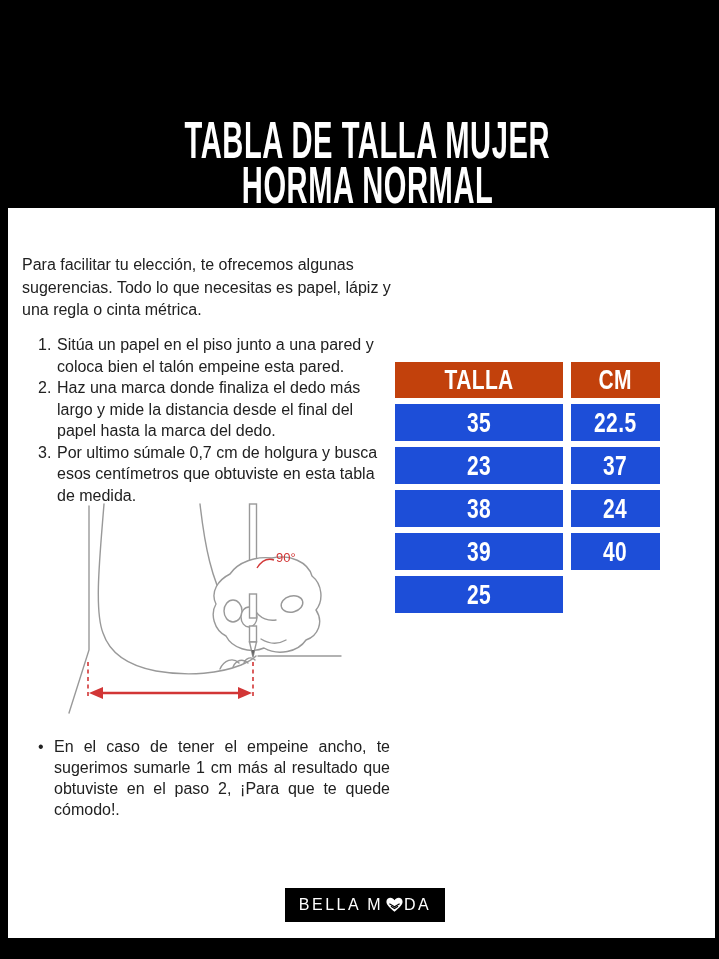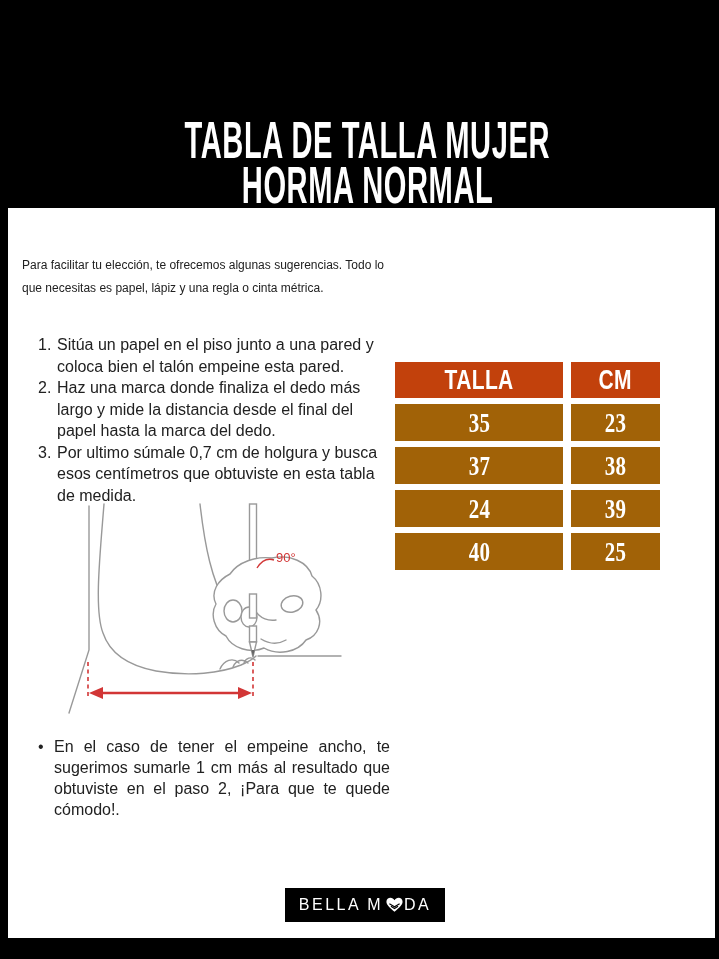--- a/index.html
+++ b/index.html
@@ -12,35 +12,35 @@
           justify-content:flex-end;padding-bottom:48px;margin-left:16px;}
   .title-line{color:#fff;font-weight:bold;font-size:52px;line-height:45px;
               white-space:nowrap;transform:scaleX(0.56);transform-origin:center;
               letter-spacing:1px;}
 
   
   .content{position:absolute;left:8px;top:208px;right:4px;bottom:21px;
            background:#fff;color:#212121;}
 
   .intro{position:absolute;left:14px;top:46px;width:372px;margin:0;
-         font-size:12px;line-height:22.5px;}
+         font-size:16px;line-height:22.5px;}
 
   .steps{position:absolute;left:30px;top:126px;width:352px;
          font-size:16px;line-height:21.5px;}
   .step{display:flex;}
   .step-num{flex:0 0 19px;}
   .step-text{flex:1;}
 
   
   .size-table{position:absolute;left:387px;top:154px;
               display:grid;grid-template-columns:168px 89px;
               column-gap:8px;row-gap:6px;}
   .cell{height:37px;display:flex;align-items:center;justify-content:center;}
   .cell.head{height:36px;background:#c2410c;color:#fff;}
-  .cell.data{background:#a16207;color:#fff;font-family:Liberation Serif, serif;}
+  .cell.data{background:#1d4ed8;color:#fff;}
   .cond{display:inline-block;font-weight:bold;font-size:28px;
         transform:scaleX(0.75);transform-origin:center;letter-spacing:0.5px;}
 
   
   .diagram{position:absolute;left:52px;top:292px;width:320px;height:215px;}
 
   
   .note{position:absolute;left:30px;top:528px;width:352px;display:flex;
         font-size:16px;line-height:21px;}
   .note-bullet{flex:0 0 16px;}
@@ -84,20 +84,23 @@
     <div class="size-table">
       <div class="cell head">
           <span class="cond">TALLA</span>
         </div>
       <div class="cell head">
           <span class="cond">CM</span>
         </div>
 
       <div class="cell data">
           <span class="cond">35</span>
+        </div>
+      <div class="cell data">
+          <span class="cond">22.5</span>
         </div>
 
       <div class="cell data">
           <span class="cond">23</span>
         </div>
 
       <div class="cell data">
           <span class="cond">37</span>
         </div>
 

